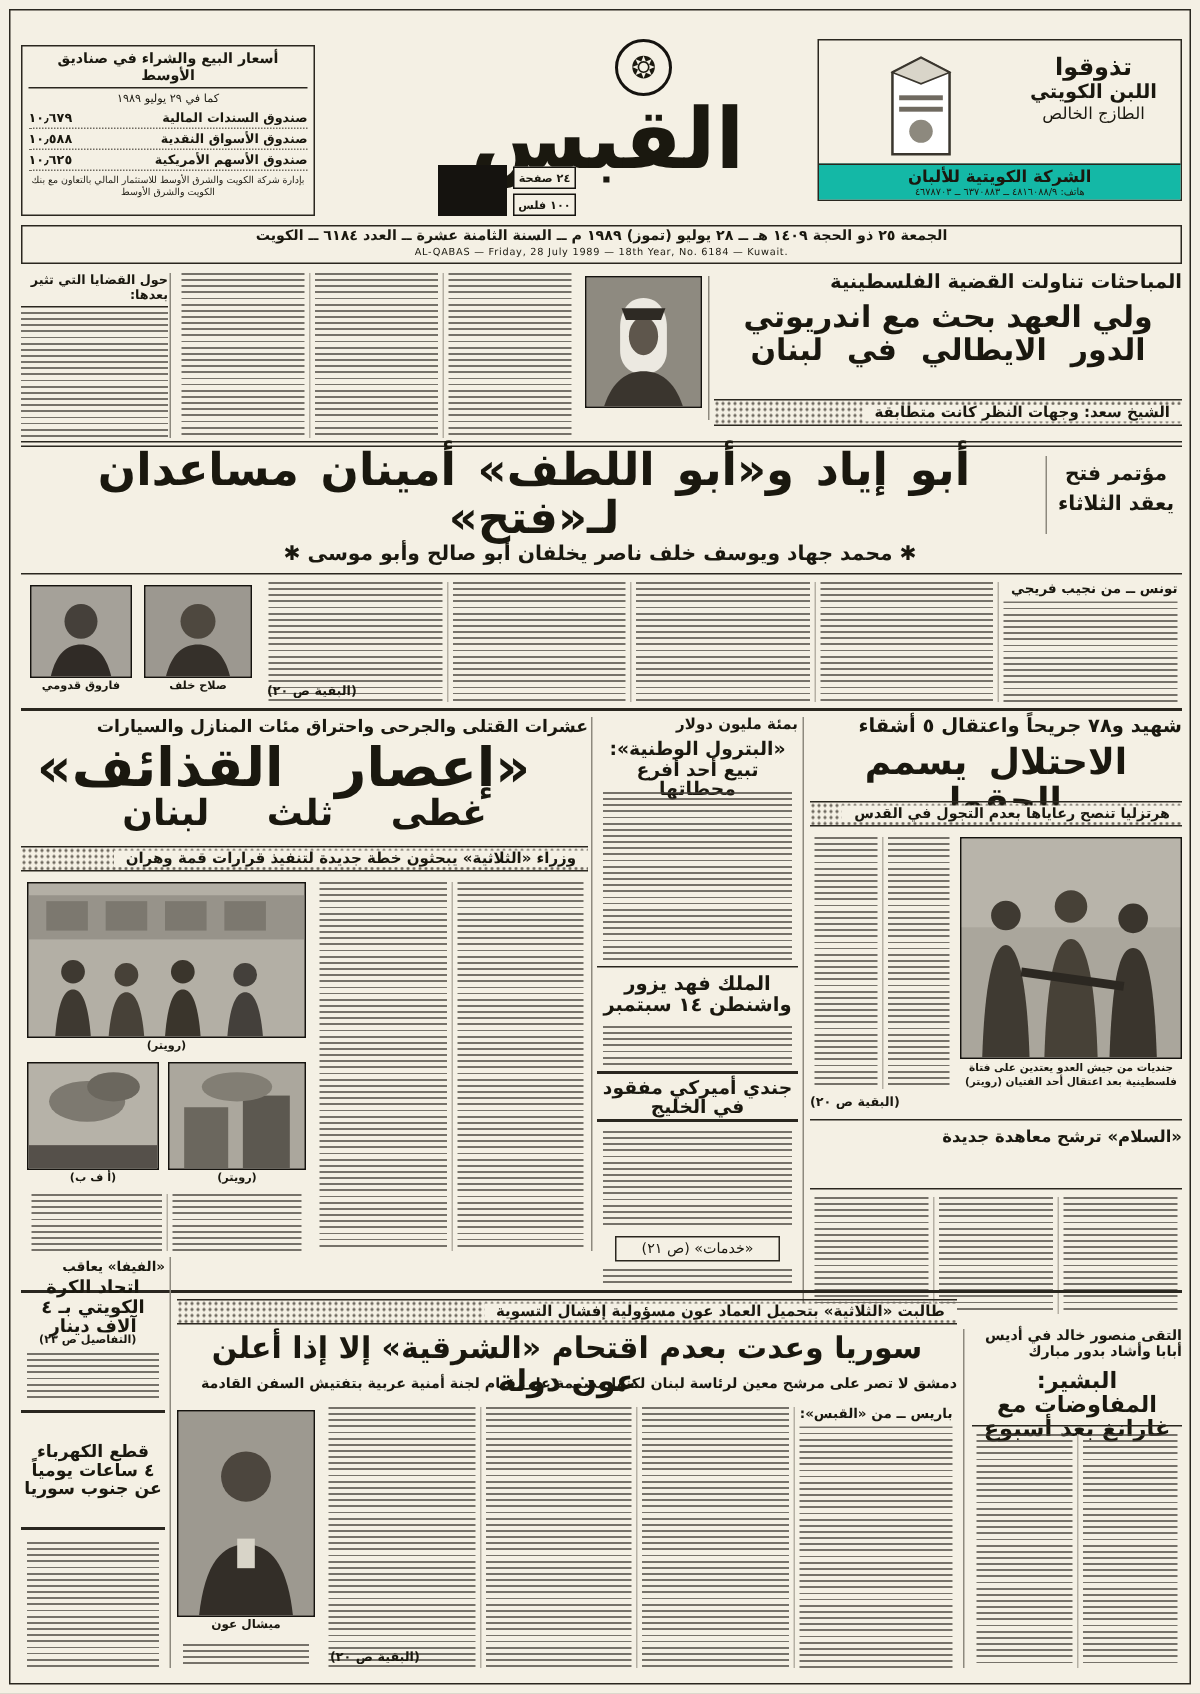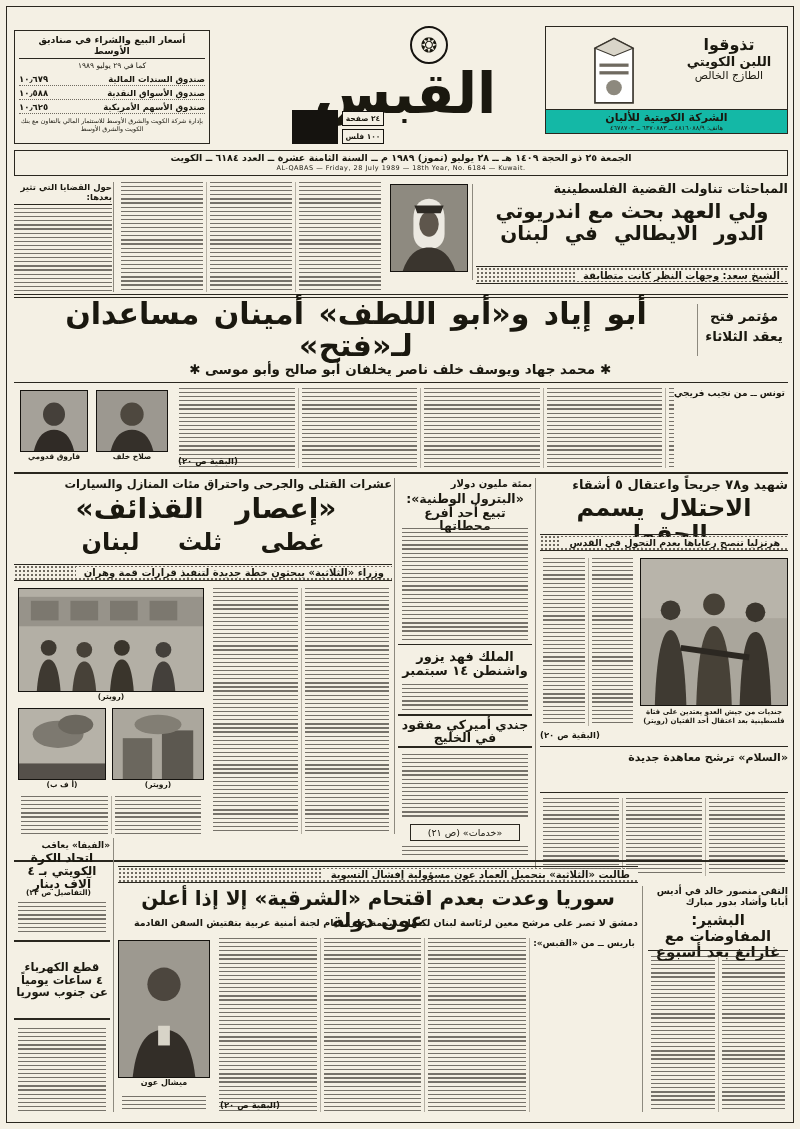--- a/index.html
+++ b/index.html
@@ -11,21 +11,21 @@
   .abs{position:absolute}
   .kick{font-weight:700;text-align:right;line-height:1.15}
   .head{font-weight:700;text-align:center;line-height:1.08}
   .dotbar{border-top:1px solid #2a271f;border-bottom:1px solid #2a271f;background-image:radial-gradient(#6f6a60 1px,transparent 1.1px);background-size:4px 4px;display:flex;align-items:center;justify-content:flex-start}
   .dotbar>span{background:#f4f0e4;padding:0 8px;font-weight:700;white-space:nowrap}
   .photo{border:1px solid #15130f;background:#a9a59b;overflow:hidden}
   .photo svg{width:100%;height:100%;display:block}
   .cap{font-size:7.5px;font-weight:700;text-align:center;line-height:1.3}
   .fill{background-image:repeating-linear-gradient(to bottom,#45413a 0,#45413a 1.2px,transparent 1.2px,transparent 4.1px);opacity:.72}
   .cols{display:flex;height:100%}
-  .cols .col{flex:1;padding:0 3px;display:flex;flex-direction:row}
+  .cols .col{flex:1;padding:0 3px;display:flex;flex-direction:column}
   .cols .col:not(:last-child){border-left:1px solid #b5b0a4}
   .cols .fill{flex:1}
   .byline{font-size:9px;font-weight:700;margin-bottom:3px;white-space:nowrap}
   .more{font-size:8.5px;font-weight:700}
   .vrule{position:absolute;width:1px;background:#8d897e}
   .hrule{position:absolute;background:#2a271f}
   .dbl{position:absolute;height:4px;border-top:1px solid #2a271f;border-bottom:1px solid #2a271f}
   
   .pb{border:1.5px solid #2a271f;padding:3px 4px;font-size:8px}
   .pb-title{font-size:9.5px;font-weight:700;text-align:center;border-bottom:1px solid #2a271f;padding-bottom:2px;margin-bottom:2px}
@@ -201,21 +201,21 @@
       <div class="col">
           <div class="fill"></div>
         </div>
     </div>
   </div>
   <div class="abs more" style="left:178px;top:456px">(البقية ص ٢٠)</div>
 
   <div class="hrule" style="left:14px;top:472px;width:774px;height:2px"></div>
 
   <div class="abs kick" style="left:14px;top:478px;width:378px;font-size:11.5px">عشرات القتلى والجرحى واحتراق مئات المنازل والسيارات</div>
-  <div class="abs head" style="left:17px;top:494px;width:378px;font-size:28px;word-spacing:22px">«إعصار القذائف»</div>
+  <div class="abs head" style="left:0;top:494px;width:378px;font-size:36px;word-spacing:22px">«إعصار القذائف»</div>
   <div class="abs head" style="left:14px;top:530px;width:378px;font-size:24px;word-spacing:30px">غطى ثلث لبنان</div>
   <div class="abs dotbar" style="left:14px;top:564px;width:378px;height:17px">
     <span style="font-size:10px">وزراء «الثلاثية» يبحثون خطة جديدة لتنفيذ قرارات قمة وهران</span>
   </div>
 
   <div class="abs" style="left:18px;top:588px;width:186px;height:116px">
     <div class="photo" style="height:104px">
       <svg viewBox="0 0 186 104" preserveAspectRatio="none">
         <rect width="186" height="104" fill="#b3afa5"></rect>
         <rect y="8" width="186" height="30" fill="#97938a"></rect>

